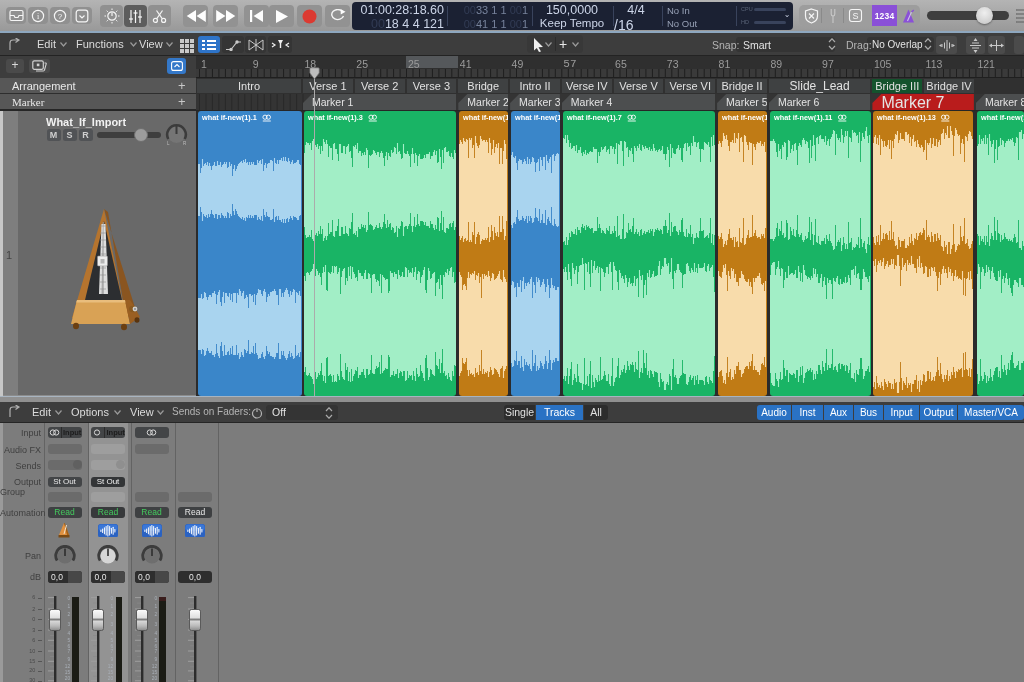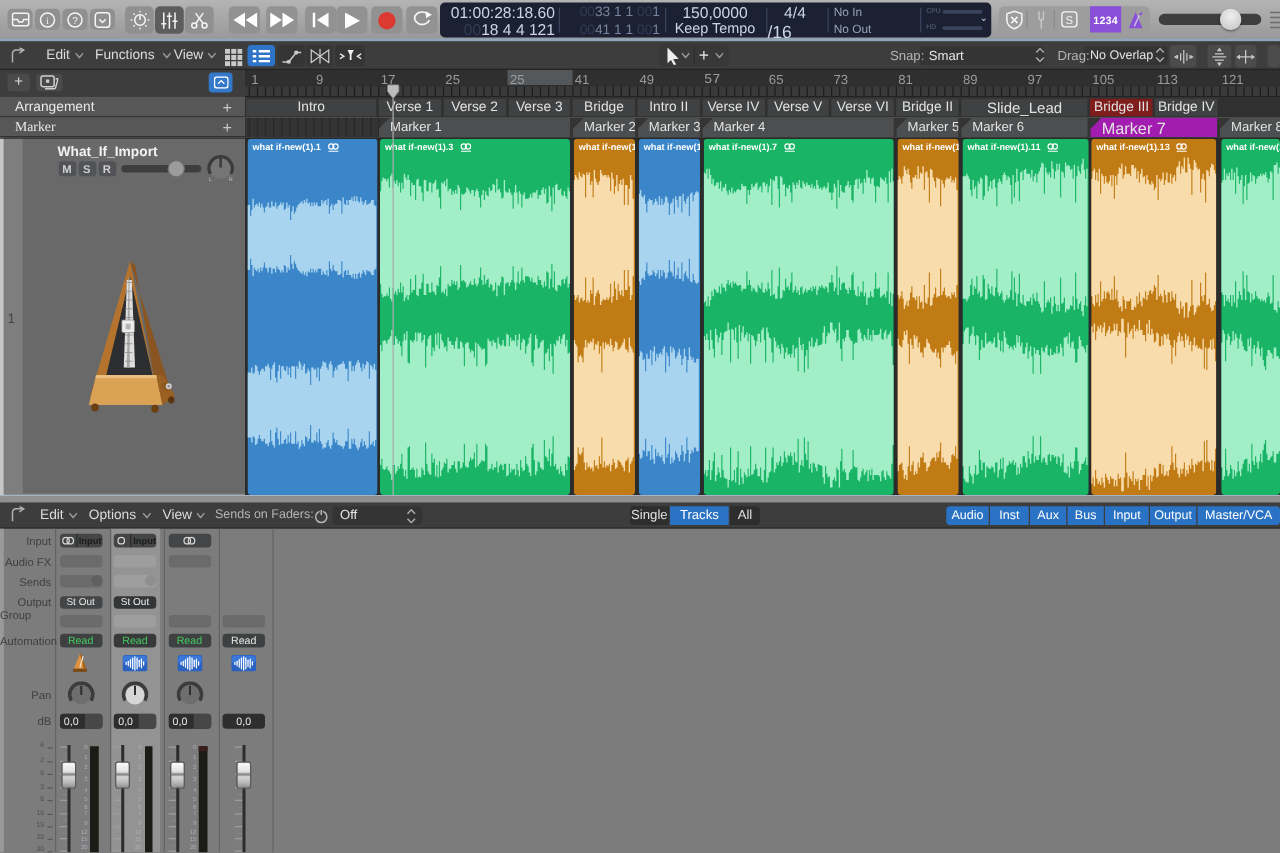--- a/index.html
+++ b/index.html
@@ -423,21 +423,21 @@
     <rect x="792.3" y="0" width="1" height="8" fill="#1f1f1f"></rect>
     <rect x="798.8" y="0" width="1" height="8" fill="#1f1f1f"></rect>
     <rect x="805.3" y="0" width="1" height="8" fill="#1f1f1f"></rect>
     <rect x="811.8" y="0" width="1" height="8" fill="#1f1f1f"></rect>
     <rect x="818.2" y="0" width="1" height="8" fill="#1f1f1f"></rect>
     <rect x="824.7" y="0" width="1" height="8" fill="#1f1f1f"></rect>
   </svg>
 <div style="position:absolute;left:196px;top:77px;width:828px;height:1px;background:#1f1f1f"></div>
 <div style="position:absolute;left:201.0px;top:58px;font-size:10.5px;color:#9b9b9b;font-family:'Liberation Sans',sans-serif">1</div>
 <div style="position:absolute;left:252.8px;top:58px;font-size:10.5px;color:#9b9b9b;font-family:'Liberation Sans',sans-serif">9</div>
-<div style="position:absolute;left:304.5px;top:58px;font-size:10.5px;color:#9b9b9b;font-family:'Liberation Sans',sans-serif">17</div>
+<div style="position:absolute;left:304.5px;top:58px;font-size:10.5px;color:#9b9b9b;font-family:'Liberation Sans',sans-serif">18</div>
 <div style="position:absolute;left:356.3px;top:58px;font-size:10.5px;color:#9b9b9b;font-family:'Liberation Sans',sans-serif">25</div>
 <div style="position:absolute;left:408.0px;top:58px;font-size:10.5px;color:#9b9b9b;font-family:'Liberation Sans',sans-serif">25</div>
 <div style="position:absolute;left:459.8px;top:58px;font-size:10.5px;color:#9b9b9b;font-family:'Liberation Sans',sans-serif">41</div>
 <div style="position:absolute;left:511.6px;top:58px;font-size:10.5px;color:#9b9b9b;font-family:'Liberation Sans',sans-serif">49</div>
 <div style="position:absolute;left:563.3px;top:58px;font-size:11px;color:#9b9b9b;font-family:Liberation Mono, monospace">57</div>
 <div style="position:absolute;left:615.1px;top:58px;font-size:10.5px;color:#9b9b9b;font-family:'Liberation Sans',sans-serif">65</div>
 <div style="position:absolute;left:666.8px;top:58px;font-size:10.5px;color:#9b9b9b;font-family:'Liberation Sans',sans-serif">73</div>
 <div style="position:absolute;left:718.6px;top:58px;font-size:10.5px;color:#9b9b9b;font-family:'Liberation Sans',sans-serif">81</div>
 <div style="position:absolute;left:770.4px;top:58px;font-size:10.5px;color:#9b9b9b;font-family:'Liberation Sans',sans-serif">89</div>
 <div style="position:absolute;left:822.1px;top:58px;font-size:10.5px;color:#9b9b9b;font-family:'Liberation Sans',sans-serif">97</div>
@@ -452,21 +452,21 @@
 <div style="position:absolute;left:303.0px;top:79px;width:49.8px;height:14px;background:#3f4142;color:#e2e2e2;font-size:11px;text-align:center;line-height:14px;white-space:nowrap;overflow:hidden;font-family:'Liberation Sans',sans-serif">Verse 1</div>
 <div style="position:absolute;left:354.8px;top:79px;width:49.8px;height:14px;background:#3f4142;color:#e2e2e2;font-size:11px;text-align:center;line-height:14px;white-space:nowrap;overflow:hidden;font-family:'Liberation Sans',sans-serif">Verse 2</div>
 <div style="position:absolute;left:406.5px;top:79px;width:49.8px;height:14px;background:#3f4142;color:#e2e2e2;font-size:11px;text-align:center;line-height:14px;white-space:nowrap;overflow:hidden;font-family:'Liberation Sans',sans-serif">Verse 3</div>
 <div style="position:absolute;left:458.3px;top:79px;width:49.8px;height:14px;background:#3f4142;color:#e2e2e2;font-size:11px;text-align:center;line-height:14px;white-space:nowrap;overflow:hidden;font-family:'Liberation Sans',sans-serif">Bridge</div>
 <div style="position:absolute;left:510.1px;top:79px;width:49.8px;height:14px;background:#3f4142;color:#e2e2e2;font-size:11px;text-align:center;line-height:14px;white-space:nowrap;overflow:hidden;font-family:'Liberation Sans',sans-serif">Intro II</div>
 <div style="position:absolute;left:561.8px;top:79px;width:49.8px;height:14px;background:#3f4142;color:#e2e2e2;font-size:11px;text-align:center;line-height:14px;white-space:nowrap;overflow:hidden;font-family:'Liberation Sans',sans-serif">Verse IV</div>
 <div style="position:absolute;left:613.6px;top:79px;width:49.8px;height:14px;background:#3f4142;color:#e2e2e2;font-size:11px;text-align:center;line-height:14px;white-space:nowrap;overflow:hidden;font-family:'Liberation Sans',sans-serif">Verse V</div>
 <div style="position:absolute;left:665.3px;top:79px;width:49.8px;height:14px;background:#3f4142;color:#e2e2e2;font-size:11px;text-align:center;line-height:14px;white-space:nowrap;overflow:hidden;font-family:'Liberation Sans',sans-serif">Verse VI</div>
 <div style="position:absolute;left:717.1px;top:79px;width:49.8px;height:14px;background:#3f4142;color:#e2e2e2;font-size:11px;text-align:center;line-height:14px;white-space:nowrap;overflow:hidden;font-family:'Liberation Sans',sans-serif">Bridge II</div>
 <div style="position:absolute;left:768.9px;top:79px;width:101.5px;height:14px;background:#3f4142;color:#e2e2e2;font-size:12px;text-align:center;line-height:14px;white-space:nowrap;overflow:hidden;font-family:'Liberation Sans',sans-serif">Slide_Lead</div>
-<div style="position:absolute;left:872.4px;top:79px;width:49.8px;height:14px;background:#7f1d1d;color:#e2e2e2;font-size:11px;text-align:center;line-height:14px;white-space:nowrap;overflow:hidden;font-family:'Liberation Sans',sans-serif">Bridge III</div>
+<div style="position:absolute;left:872.4px;top:79px;width:49.8px;height:14px;background:#14532d;color:#e2e2e2;font-size:11px;text-align:center;line-height:14px;white-space:nowrap;overflow:hidden;font-family:'Liberation Sans',sans-serif">Bridge III</div>
 <div style="position:absolute;left:924.1px;top:79px;width:49.8px;height:14px;background:#3f4142;color:#e2e2e2;font-size:11px;text-align:center;line-height:14px;white-space:nowrap;overflow:hidden;font-family:'Liberation Sans',sans-serif">Bridge IV</div>
 <div style="position:absolute;left:0;top:94px;width:196px;height:16px;background:#575757;border-bottom:1px solid #262626;box-sizing:border-box"></div>
 <div style="position:absolute;left:12px;top:96px;font-size:11px;color:#e8e8e8;font-family:Liberation Serif, serif">Marker</div>
 <div style="position:absolute;left:178px;top:94px;font-size:13px;color:#c8c8c8;font-family:'Liberation Sans',sans-serif">+</div>
 <svg style="position:absolute;left:196px;top:94px" width="828" height="16" viewBox="0 0 828 16">
     <rect width="828" height="16" fill="#343434"></rect>
     <rect x="3.0" y="0" width="1" height="16" fill="#282828"></rect>
     <rect x="9.5" y="0" width="1" height="16" fill="#282828"></rect>
     <rect x="15.9" y="0" width="1" height="16" fill="#282828"></rect>
     <rect x="22.4" y="0" width="1" height="16" fill="#282828"></rect>
@@ -483,21 +483,21 @@
     <rect x="93.6" y="0" width="1" height="16" fill="#282828"></rect>
     <rect x="100.1" y="0" width="1" height="16" fill="#282828"></rect>
     <rect x="106.5" y="0" width="1" height="16" fill="#282828"></rect>
   </svg>
 <div style="position:absolute;left:303.0px;top:94px;width:153.3px;height:16px;background:#4c4e4f;clip-path:polygon(9px 0,100% 0,100% 100%,0 100%,0 9px);color:#e4e4e4;font-size:10.5px;line-height:17px;text-indent:9px;white-space:nowrap;overflow:hidden;font-family:'Liberation Sans',sans-serif">Marker 1</div>
 <div style="position:absolute;left:458.3px;top:94px;width:49.8px;height:16px;background:#4c4e4f;clip-path:polygon(9px 0,100% 0,100% 100%,0 100%,0 9px);color:#e4e4e4;font-size:10.5px;line-height:17px;text-indent:9px;white-space:nowrap;overflow:hidden;font-family:'Liberation Sans',sans-serif">Marker 2</div>
 <div style="position:absolute;left:510.1px;top:94px;width:49.8px;height:16px;background:#4c4e4f;clip-path:polygon(9px 0,100% 0,100% 100%,0 100%,0 9px);color:#e4e4e4;font-size:10.5px;line-height:17px;text-indent:9px;white-space:nowrap;overflow:hidden;font-family:'Liberation Sans',sans-serif">Marker 3</div>
 <div style="position:absolute;left:561.8px;top:94px;width:153.3px;height:16px;background:#4c4e4f;clip-path:polygon(9px 0,100% 0,100% 100%,0 100%,0 9px);color:#e4e4e4;font-size:10.5px;line-height:17px;text-indent:9px;white-space:nowrap;overflow:hidden;font-family:'Liberation Sans',sans-serif">Marker 4</div>
 <div style="position:absolute;left:717.1px;top:94px;width:49.8px;height:16px;background:#4c4e4f;clip-path:polygon(9px 0,100% 0,100% 100%,0 100%,0 9px);color:#e4e4e4;font-size:10.5px;line-height:17px;text-indent:9px;white-space:nowrap;overflow:hidden;font-family:'Liberation Sans',sans-serif">Marker 5</div>
 <div style="position:absolute;left:768.9px;top:94px;width:101.5px;height:16px;background:#4c4e4f;clip-path:polygon(9px 0,100% 0,100% 100%,0 100%,0 9px);color:#e4e4e4;font-size:10.5px;line-height:17px;text-indent:9px;white-space:nowrap;overflow:hidden;font-family:'Liberation Sans',sans-serif">Marker 6</div>
-<div style="position:absolute;left:872.4px;top:94px;width:101.5px;height:16px;background:#a21caf;clip-path:polygon(9px 0,100% 0,100% 100%,0 100%,0 9px);color:#e4e4e4;font-size:13px;line-height:17px;text-indent:9px;white-space:nowrap;overflow:hidden;font-family:'Liberation Sans',sans-serif">Marker 7</div>
+<div style="position:absolute;left:872.4px;top:94px;width:101.5px;height:16px;background:#b91c1c;clip-path:polygon(9px 0,100% 0,100% 100%,0 100%,0 9px);color:#e4e4e4;font-size:16px;line-height:17px;text-indent:9px;white-space:nowrap;overflow:hidden;font-family:'Liberation Sans',sans-serif">Marker 7</div>
 <div style="position:absolute;left:975.9px;top:94px;width:48.1px;height:16px;background:#4c4e4f;clip-path:polygon(9px 0,100% 0,100% 100%,0 100%,0 9px);color:#e4e4e4;font-size:10.5px;line-height:17px;text-indent:9px;white-space:nowrap;overflow:hidden;font-family:'Liberation Sans',sans-serif">Marker 8</div>
 <div style="position:absolute;left:0;top:110px;width:1024px;height:287px;background:#8c8c8c"></div>
 <div style="position:absolute;left:196px;top:110px;width:828px;height:287px;background:#2b2b2b"></div>
 <div style="position:absolute;left:0;top:110px;width:3px;height:287px;background:#c7c7c7"></div>
 <div style="position:absolute;left:3px;top:111px;width:15px;height:284px;background:#7e7e7e"></div>
 <div style="position:absolute;left:6px;top:249px;font-size:11px;color:#454545;font-family:'Liberation Sans',sans-serif">1</div>
 <div style="position:absolute;left:18px;top:111px;width:178px;height:284px;background:#696969"></div>
 <div style="position:absolute;left:0;top:110px;width:1024px;height:1px;background:#262626"></div>
 <div style="position:absolute;left:46px;top:116px;font-size:11px;font-weight:600;color:#f2f2f2;font-family:'Liberation Sans',sans-serif">What_If_Import</div>
 <div style="position:absolute;left:46.5px;top:129px;width:14px;height:12px;background:#515356;border-radius:2.5px;color:#cfcfcf;font-size:9px;line-height:12px;text-align:center;font-weight:600">M</div>

